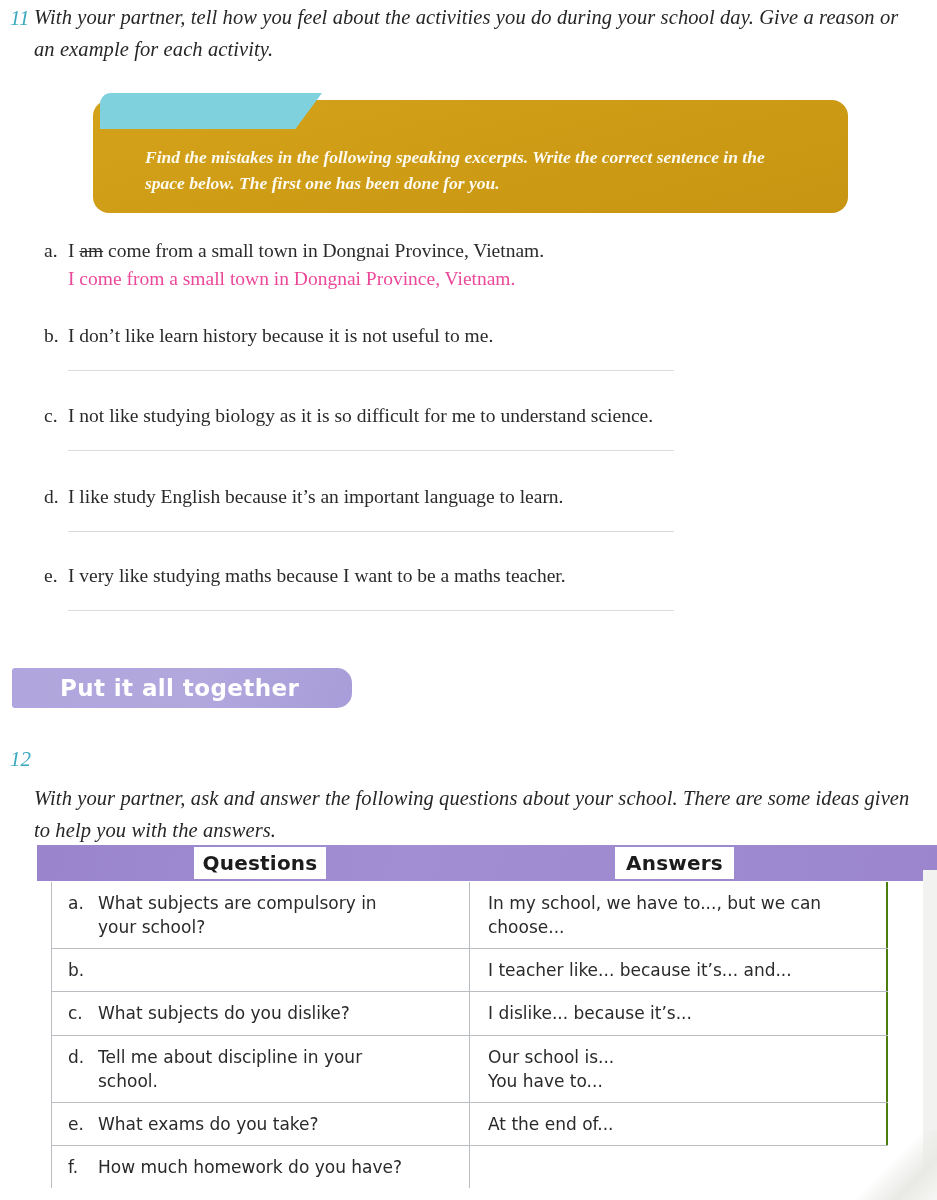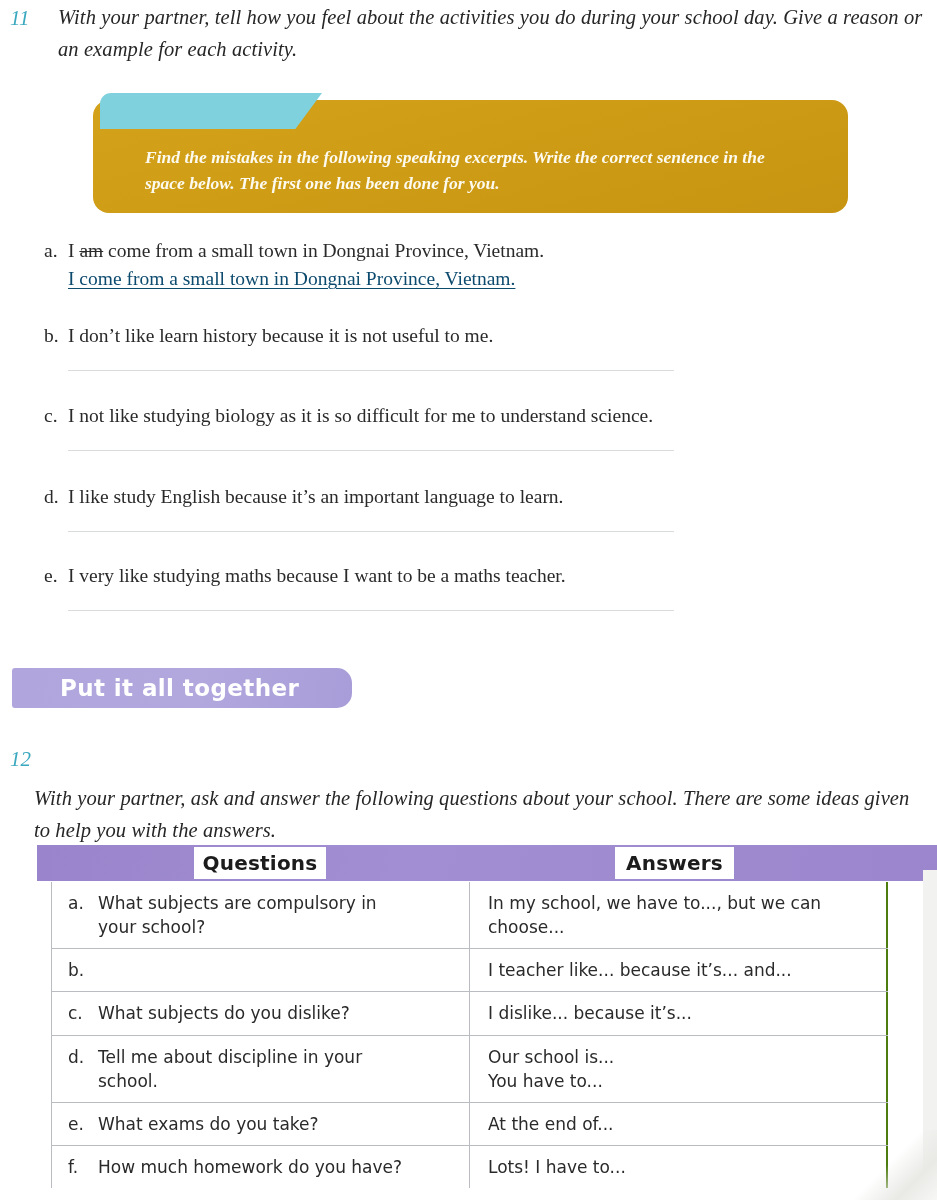--- a/index.html
+++ b/index.html
@@ -37,21 +37,21 @@
   .ex-text {
     font-family: "Liberation Serif", serif;
     font-style: italic;
     font-size: 20.5px;
     line-height: 1.55;
     color: #262626;
     letter-spacing: .1px;
   }
 
   #prompt11 { top: 2px; left: 0; width: 935px; }
-  #prompt11 .ex-text { width: 885px; margin-left: 24px; }
+  #prompt11 .ex-text { width: 885px; }
 
   #prompt12 { top: 743px; left: 0; width: 935px; }
   #prompt12 .ex-text { width: 890px; margin-top: 40px; }
 
   
   #callout {
     position: absolute;
     left: 93px;
     top: 93px;
     width: 667px;
@@ -116,22 +116,21 @@
   .ec-letter {
     width: 24px;
     flex: 0 0 24px;
   }
   .ec-sentence { white-space: nowrap; }
   .struck { text-decoration: line-through; text-decoration-thickness: 1px; }
   .ec-answer {
     position: absolute;
     font-family: "Liberation Serif", serif;
     font-size: 19.5px;
-    color: #0c4a6e;
-    text-decoration: underline;
+    color: #ec4899;
     text-underline-offset: 3px;
     text-decoration-thickness: 1px;
     white-space: nowrap;
   }
   .ec-rule {
     position: absolute;
     left: 68px;
     width: 606px;
     height: 1px;
     background: #d8dcdc;
@@ -357,21 +356,18 @@
         </div>
         <div class="qa-cell-a">
           <div class="qa-atext">At the end of...</div>
         </div>
       </div>
       <div class="qa-row">
         <div class="qa-cell-q">
           <div class="qa-letter">f.</div>
           <div class="qa-qtext">How much homework do you have?</div>
         </div>
-        <div class="qa-cell-a">
-          <div class="qa-atext">Lots! I have to...</div>
-        </div>
       </div>
     </div>
 </div>
 
 <div class="scan-edge" id="scan-right"></div>
 <div id="scan-curl"></div>
 
 </body></html>

